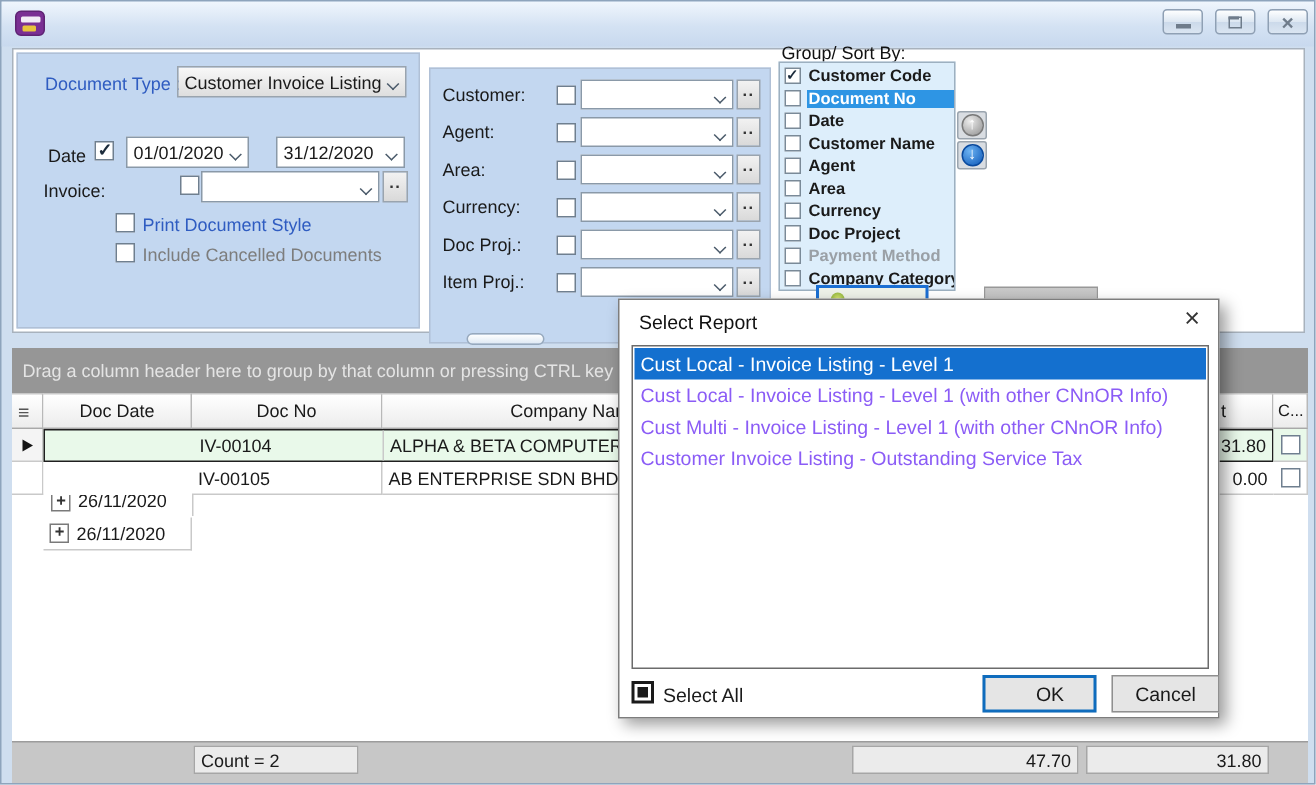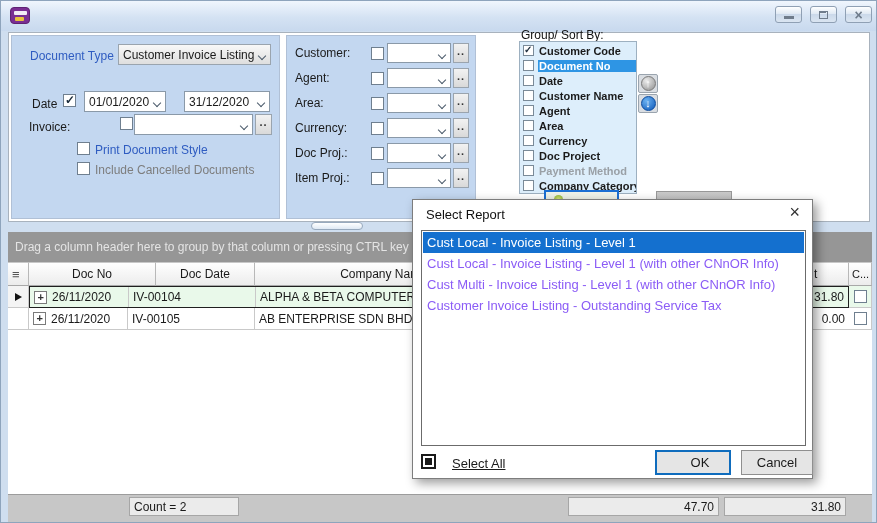--- a/index.html
+++ b/index.html
@@ -20,21 +20,21 @@
           display:flex; align-items:center; justify-content:center; }
   .g-min { width:10px; height:3px; background:#6f7c8b; margin-top:6px; }
   .g-restore { width:9px; height:8px; border:1.5px solid #6f7c8b; position:relative; }
   .g-restore::before { content:""; position:absolute; left:-1px; top:-1px; width:7px; height:2px; background:#6f7c8b; }
   .g-close { font-size:14px; font-weight:bold; color:#6f7c8b; line-height:14px; }
 
   
   .filter-panel { position:absolute; left:7px; top:31px; width:862px; height:190px; background:#ffffff; border:1px solid #a8b2bd; }
   .bluepanel { position:absolute; background:#c3d7f0; border:1px solid #b0c0d6; }
   .panel-left { left:2px; top:2px; width:269px; height:184px; }
-  .panel-mid  { left:277px; top:2px; width:190px; height:184px; }
+  .panel-mid  { left:277px; top:12px; width:228px; height:184px; }
 
   .lbl { position:absolute; white-space:nowrap; }
   .lbl-blue { color:#2f5cc1; }
   .lbl-gray { color:#7d7d7d; }
 
   .combo { position:absolute; background:#fff; border:1px solid #8a99a8; height:21px; }
   .combo .val { position:absolute; left:4px; top:3px; white-space:nowrap; }
   .chev { position:absolute; right:5px; top:8px; width:6px; height:6px;
           border-right:1.5px solid #4a5a6a; border-bottom:1.5px solid #4a5a6a; transform:rotate(45deg); }
   .combo-gray { background:linear-gradient(#f8f8f8,#dedede); border:1px solid #9aa4ae; }
@@ -96,21 +96,21 @@
   .hc-mid { width:336px; justify-content:flex-start; }
   .hc-mid span { position:absolute; left:301px; top:4px; }
   .hc-check { width:23px; justify-content:flex-start; padding-left:3px; font-size:11px; overflow:hidden; }
 
   .grow { position:absolute; left:21px; width:820px; height:22px; display:flex; }
   .row1 { top:54px; background:#e9f9ea; border:1px solid #1f1f1f; }
   .row2 { top:76px; background:#fff; }
   .gcell { position:relative; height:100%; border-right:1px solid #c9c9c9; border-bottom:1px solid #c9c9c9;
            display:flex; align-items:center; padding-left:4px; white-space:nowrap; overflow:hidden; }
   .row1 .gcell { border-bottom:none; }
-  .gc-date { width:99px; } .gc-docno { width:127px; } .gc-company { width:258px; }
+  .gc-date { width:99px;margin-top:37px; } .gc-docno { width:127px; } .gc-company { width:258px; }
   .gc-amt { flex:1; justify-content:flex-end; padding-right:4px; border-right:none; }
   .plus { width:13px; height:13px; border:1px solid #7a7a7a; background:#fff; position:relative; margin-right:5px; flex:none; }
   .plus::before { content:"+"; position:absolute; left:2.5px; top:-1px; font-size:11px; font-weight:bold; color:#333; }
 
   .ind-cell { position:absolute; left:0; width:21px; height:22px; border-right:1px solid #c9c9c9; border-bottom:1px solid #c9c9c9;
               background:#f4f4f4; display:flex; align-items:center; justify-content:center; }
   .tri { width:0; height:0; border-left:7px solid #141414; border-top:4.5px solid transparent; border-bottom:4.5px solid transparent; }
   .chk-cell { position:absolute; left:841px; width:23px; height:22px; border-right:1px solid #c9c9c9; border-bottom:1px solid #c9c9c9;
               display:flex; align-items:center; justify-content:center; }
   .chk-cell .cbx { position:relative; width:13px; height:13px; background:#fff; border:1px solid #6f7f8f; }
@@ -126,21 +126,21 @@
   
   .dialog { position:absolute; left:411px; top:198px; width:401px; height:280px; background:#fff;
             border:1px solid #7d7d7d; box-shadow:4px 4px 10px rgba(0,0,0,.4); z-index:100; font-size:13px; }
   .dlg-title { position:absolute; left:13px; top:7px; color:#111; }
   .dlg-close { position:absolute; right:12px; top:3px; font-size:18px; color:#333; line-height:18px; }
   .dlg-list { position:absolute; left:8px; top:30px; width:385px; height:216px; background:#fff; border:1px solid #6b6b6b; padding:1px; }
   .ditem { height:21px; line-height:21px; padding-left:4px; color:#8b5cf6; white-space:nowrap; overflow:hidden; }
   .ditem.selected { background:#1470cf; color:#fff; }
   .dlg-selall { position:absolute; left:8px; top:254px; width:15px; height:15px; background:#fff; border:2px solid #1a1a1a; }
   .dlg-selall::after { content:""; position:absolute; inset:2px; background:#1a1a1a; }
-  .dlg-selall-lbl { position:absolute; left:39px; top:256px;text-decoration:underline; }
+  .dlg-selall-lbl { position:absolute; left:29px; top:256px; }
   .dlg-btn { position:absolute; top:250px; height:25px; background:#e5e5e5; display:flex; align-items:center; justify-content:center; }
   .dlg-ok { left:242px; width:76px; border:2px solid #0f6cbd;padding-left:14px; }
   .dlg-cancel { left:328px; width:72px; border:1px solid #8f8f8f; }
 </style>
 </head>
 <body>
 
 <div class="window">
 
   <div class="titlebar">
@@ -301,22 +301,22 @@
 
   <div class="splitter"></div>
 
   <div class="grid">
     <div class="dragbar">
       <span>Drag a column header here to group by that column or pressing CTRL key with dra</span>
     </div>
 
     <div class="ghead">
       <div class="hcell corner"></div>
+      <div class="hcell hc-date">Doc Date</div>
       <div class="hcell hc-docno">Doc No</div>
-      <div class="hcell hc-date">Doc Date</div>
       <div class="hcell hc-company">Company Name</div>
       <div class="hcell hc-mid">
           <span>t</span>
         </div>
       <div class="hcell hc-check">C...</div>
     </div>
 
     <div class="ind-cell" style="top:54px;">
         <span class="tri"></span>
       </div>

